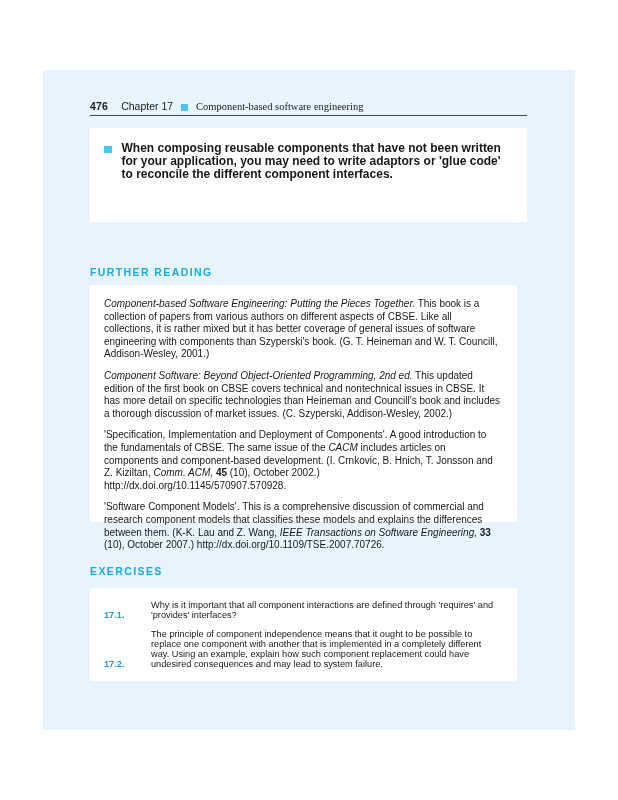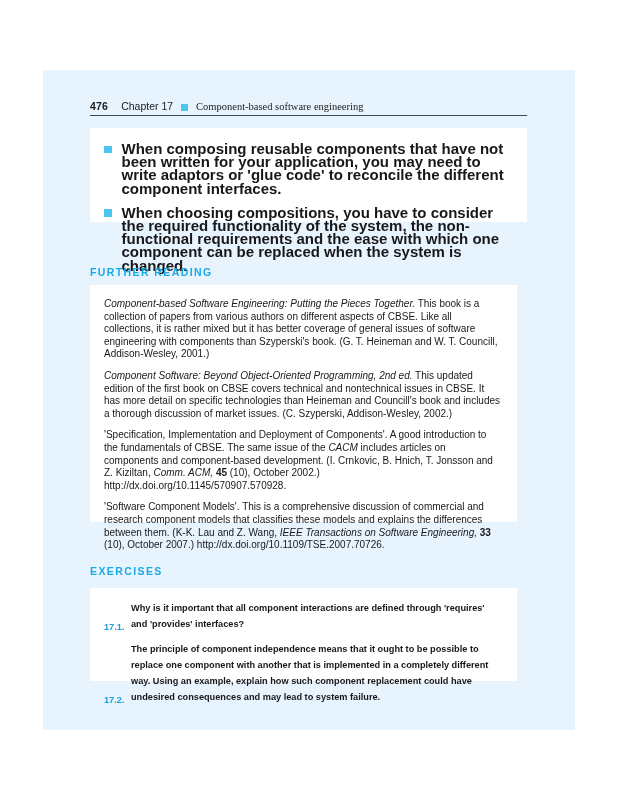--- a/index.html
+++ b/index.html
@@ -98,21 +98,21 @@
   }
   .kp-bullet {
     width: 7.5px;
     height: 7.5px;
     background: #4cc5f0;
     flex: 0 0 auto;
     margin-top: 3.5px;
     margin-right: 10px;
   }
   .kp-text {
-    font-size: 15px;
+    font-size: 12px;
     line-height: 13.2px;
     color: #18181a;
     font-weight: 600;
   }
 
   
   .section-heading {
     position: absolute;
     font-size: 10.5px;
     font-weight: bold;
@@ -154,47 +154,44 @@
   }
   .ex-num {
     flex: 0 0 auto;
     width: 27px;
     font-size: 9.2px;
     font-weight: bold;
     color: #1a9dd9;
   }
   .ex-text {
     font-size: 9.2px;
-    line-height: 16px;
+    line-height: 10px;
     color: #18181a;
-    font-weight: 700;
+    font-weight: 400;
+    margin-left: 20px;
   }
 </style>
 </head>
 <body>
 
 <div id="page">
 
   <div id="header">
     <span class="hd-page-no">476</span>
     <span class="hd-chapter">Chapter 17</span>
     <span class="hd-square"></span>
     <span class="hd-title">Component-based software engineering</span>
   </div>
 
   <div id="box-keypoints" class="white-box">
     <div class="kp-list">
       <div class="kp-item">
         <span class="kp-bullet"></span>
         <span class="kp-text">When composing reusable components that have not been written for your application, you may need to write adaptors or 'glue code' to reconcile the different component interfaces.</span>
       </div>
-      <div class="kp-item">
-        <span class="kp-bullet"></span>
-        <span class="kp-text">When choosing compositions, you have to consider the required functionality of the system, the non-functional requirements and the ease with which one component can be replaced when the system is changed.</span>
-      </div>
     </div>
   </div>
 
   <div id="heading-further-reading" class="section-heading">FURTHER READING</div>
 
   <div id="box-reading" class="white-box">
     <div class="reading-list">
 
       <div class="reading-entry">
         <span class="it">Component-based Software Engineering: Putting the Pieces Together.</span><span> This book is a collection of papers from various authors on different aspects of CBSE. Like all collections, it is rather mixed but it has better coverage of general issues of software engineering with components than Szyperski's book. (G. T. Heineman and W. T. Councill, Addison-Wesley, 2001.)</span>

